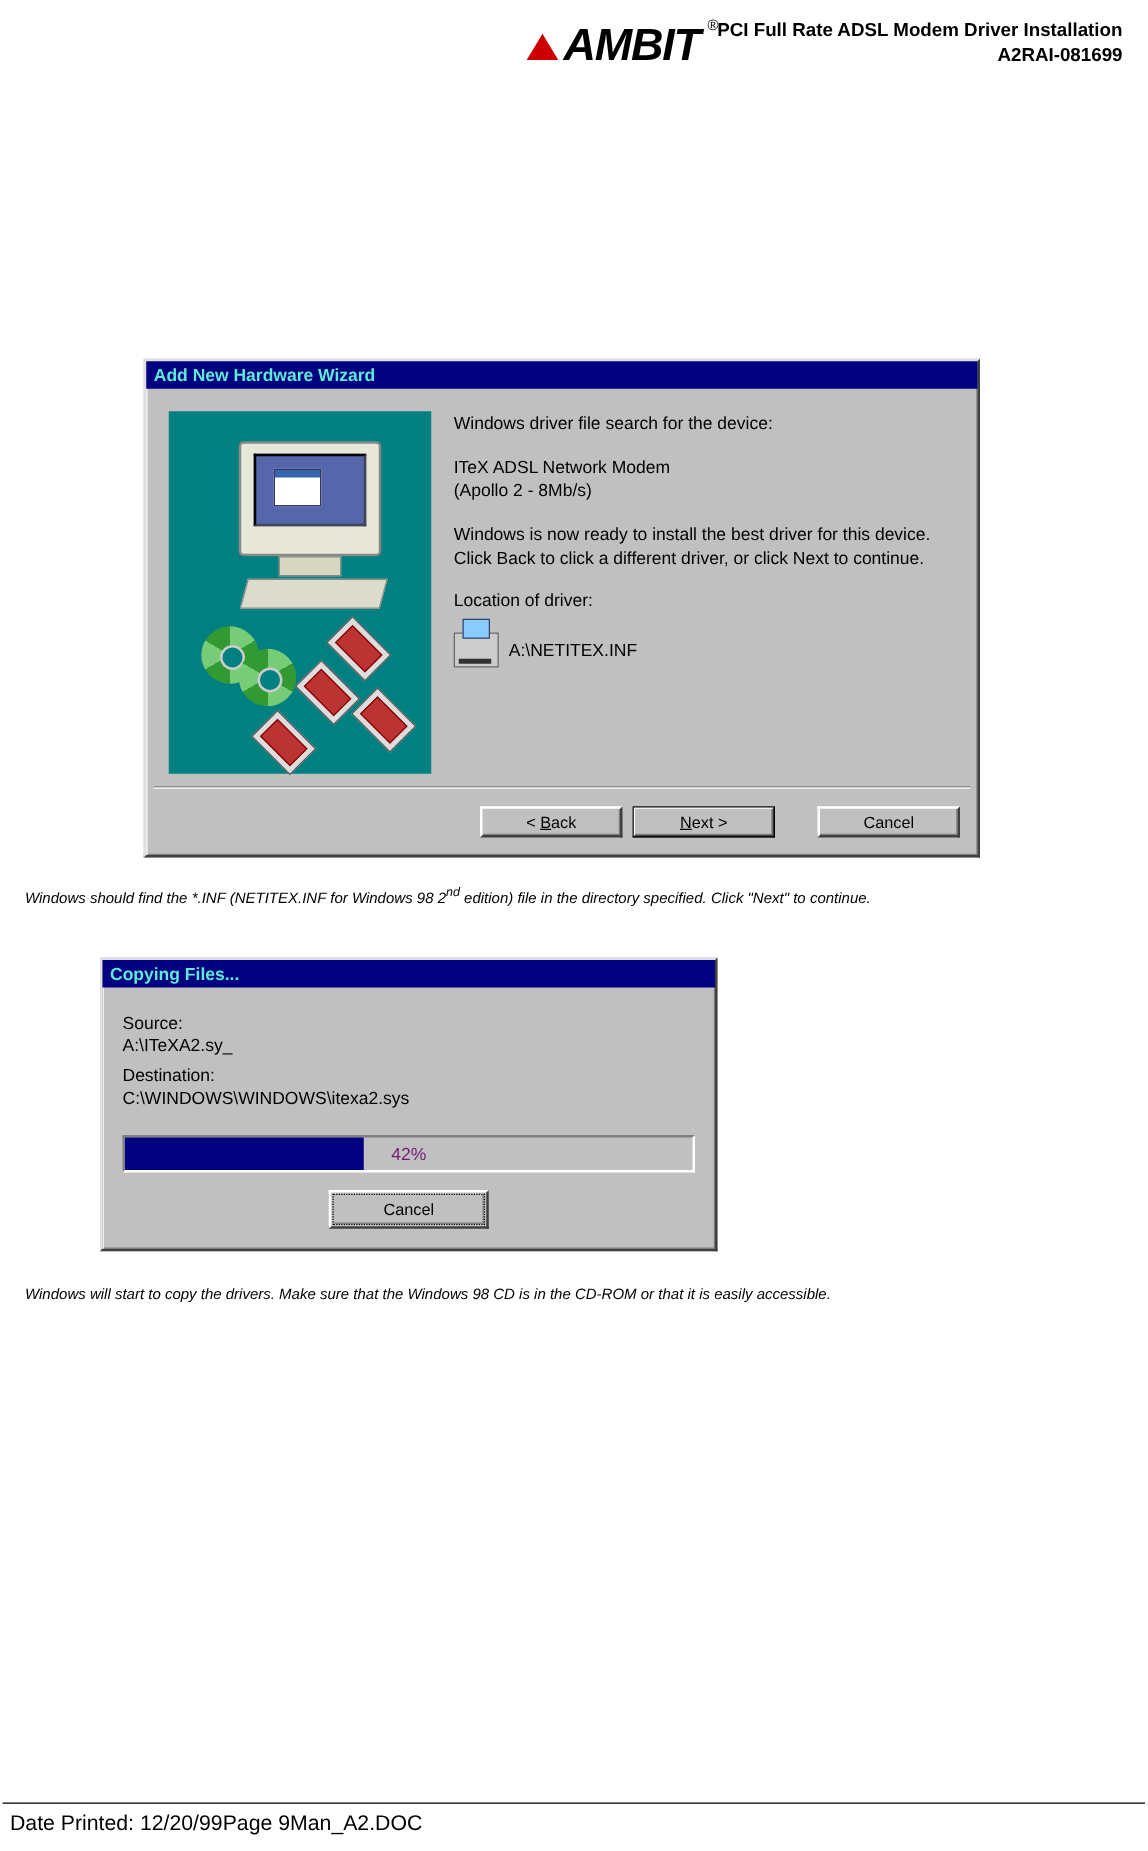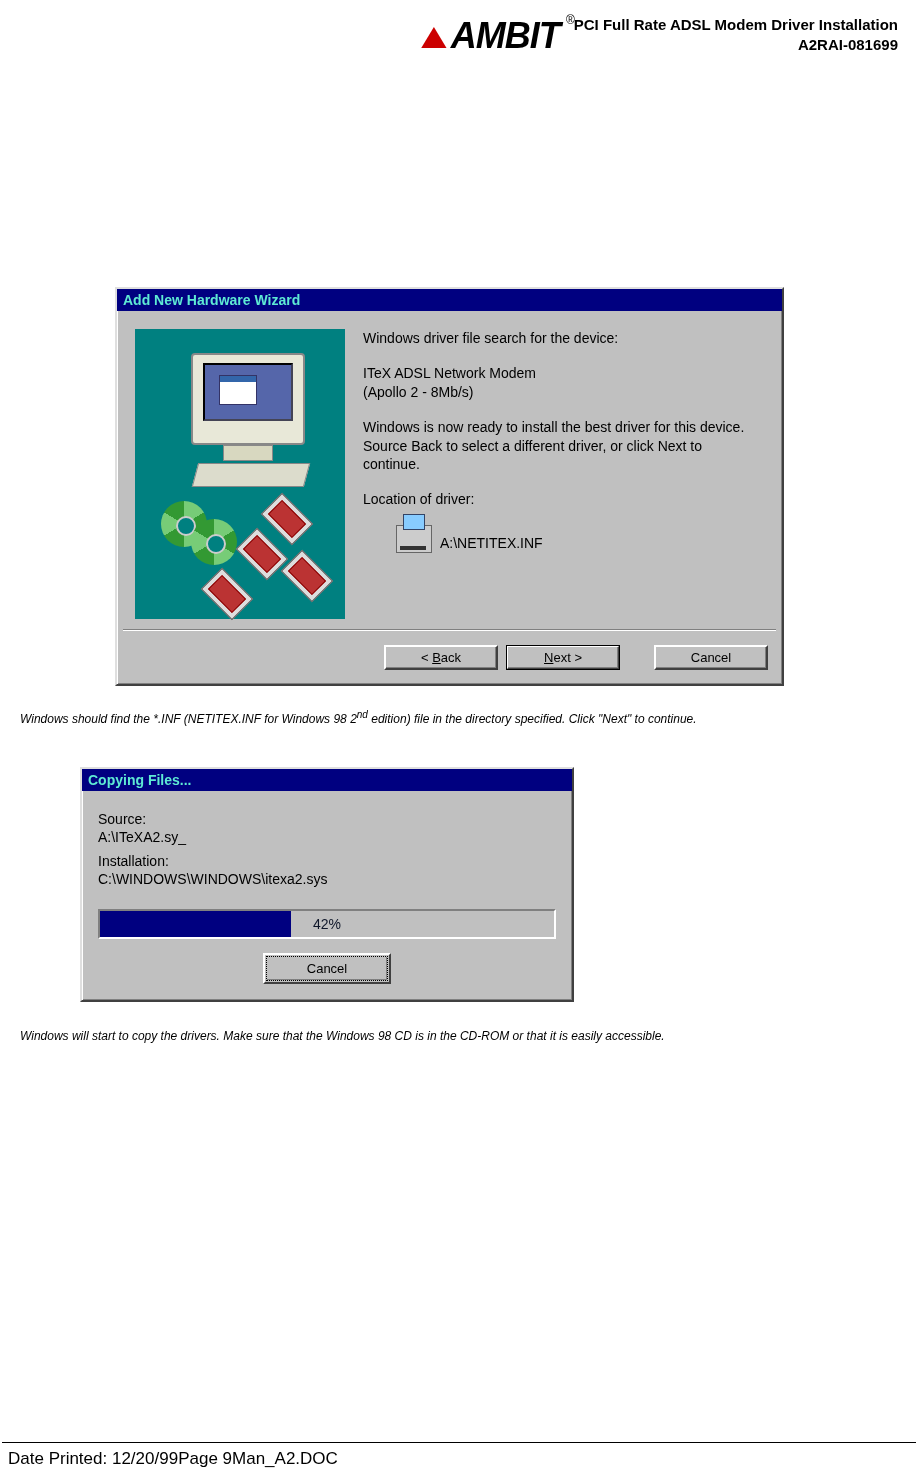--- a/index.html
+++ b/index.html
@@ -129,21 +129,21 @@
   .c1{top:175px;left:130px;} .c2{top:210px;left:105px;} .c3{top:232px;left:150px;} .c4{top:250px;left:70px;}
   .chip::after{content:"";position:absolute;inset:4px;background:#b33;border:1px solid #800;}
 
   .wizard-text {
     flex: 1;
     font-size: 14px;
     line-height: 1.35;
   }
   .wizard-text p{margin:0 0 16px 0;}
   .device-name{margin-left:18px;}
-  .loc-row{display:flex;align-items:flex-end;gap:8px;margin-top:6px;margin-left:33px;}
+  .loc-row{display:flex;align-items:center;gap:8px;margin-top:6px;}
   .floppy-icon{
     width:34px;height:26px;background:#ccc;border:1px solid #666;position:relative;display:inline-block;
   }
   .floppy-icon::before{content:"";position:absolute;top:-12px;left:6px;width:20px;height:14px;background:#8cf;border:1px solid #346;}
   .floppy-icon::after{content:"";position:absolute;bottom:2px;left:3px;width:26px;height:4px;background:#333;}
 
   .wizard-divider{border-top:1px solid #808080;border-bottom:1px solid #fff;margin:0 6px;}
   .wizard-buttons{
     display:flex;justify-content:flex-end;gap:8px;padding:14px 14px 14px 0;
   }
@@ -167,21 +167,21 @@
   .progress-outer{
     margin-top:22px;
     border:2px solid;border-color:#808080 #fff #fff #808080;
     height:26px;background:#c0c0c0;position:relative;
     display:flex;align-items:center;
   }
   .progress-fill{
     height:100%;background:#000080;width:42%;
   }
   .progress-label{
-    position:absolute;left:0;right:0;text-align:center;font-size:14px;color:#0f172a;
+    position:absolute;left:0;right:0;text-align:center;font-size:14px;color:#701a75;
   }
   .cancel-row{text-align:center;margin-top:14px;}
   .cancel-row .win98-btn{width:120px;border:1px dotted #000;padding:4px 0;}
   .cancel-row .win98-btn-wrap{
     display:inline-block;
     border:2px solid;border-color:#fff #404040 #404040 #fff;background:#c0c0c0;padding:1px;
   }
 
   .doc-footer{
     position:absolute;
@@ -225,21 +225,21 @@
       <div class="chip c2"></div>
       <div class="chip c3"></div>
       <div class="chip c4"></div>
     </div>
     <div class="wizard-text">
       <p>Windows driver file search for the device:</p>
       <p class="device-name">
         <span>ITeX  ADSL Network Modem</span><br>
         <span>(Apollo 2 - 8Mb/s)</span>
       </p>
-      <p>Windows is now ready to install the best driver for this device. Source Back to select a different driver, or click Next to continue.</p>
+      <p>Windows is now ready to install the best driver for this device. Click Back to click a different driver, or click Next to continue.</p>
       <p>Location of driver:</p>
       <div class="loc-row">
         <span class="floppy-icon"></span>
         <span>A:\NETITEX.INF</span>
       </div>
     </div>
   </div>
   <div class="wizard-divider"></div>
   <div class="wizard-buttons">
     <span class="win98-btn">&lt; <span class="u">B</span>ack</span>
@@ -251,21 +251,21 @@
 
 <p class="body-text">
   <span>Windows should find the *.INF (NETITEX.INF for Windows 98 2</span><sup>nd</sup><span> edition) file in the directory specified.  Click "Next" to continue.</span>
 </p>
 
 <div class="win98-window copy-dlg">
   <div class="titlebar">Copying Files...</div>
   <div class="copy-body">
     <div class="lbl">Source:</div>
     <div class="val">A:\ITeXA2.sy_</div>
-    <div class="lbl">Installation:</div>
+    <div class="lbl">Destination:</div>
     <div class="val">C:\WINDOWS\WINDOWS\itexa2.sys</div>
     <div class="progress-outer">
       <div class="progress-fill" style="width: 42%;"></div>
       <div class="progress-label">42%</div>
     </div>
     <div class="cancel-row">
       <span class="win98-btn-wrap"><span class="win98-btn" style="border:1px dotted #000;">Cancel</span></span>
     </div>
   </div>
 </div>

